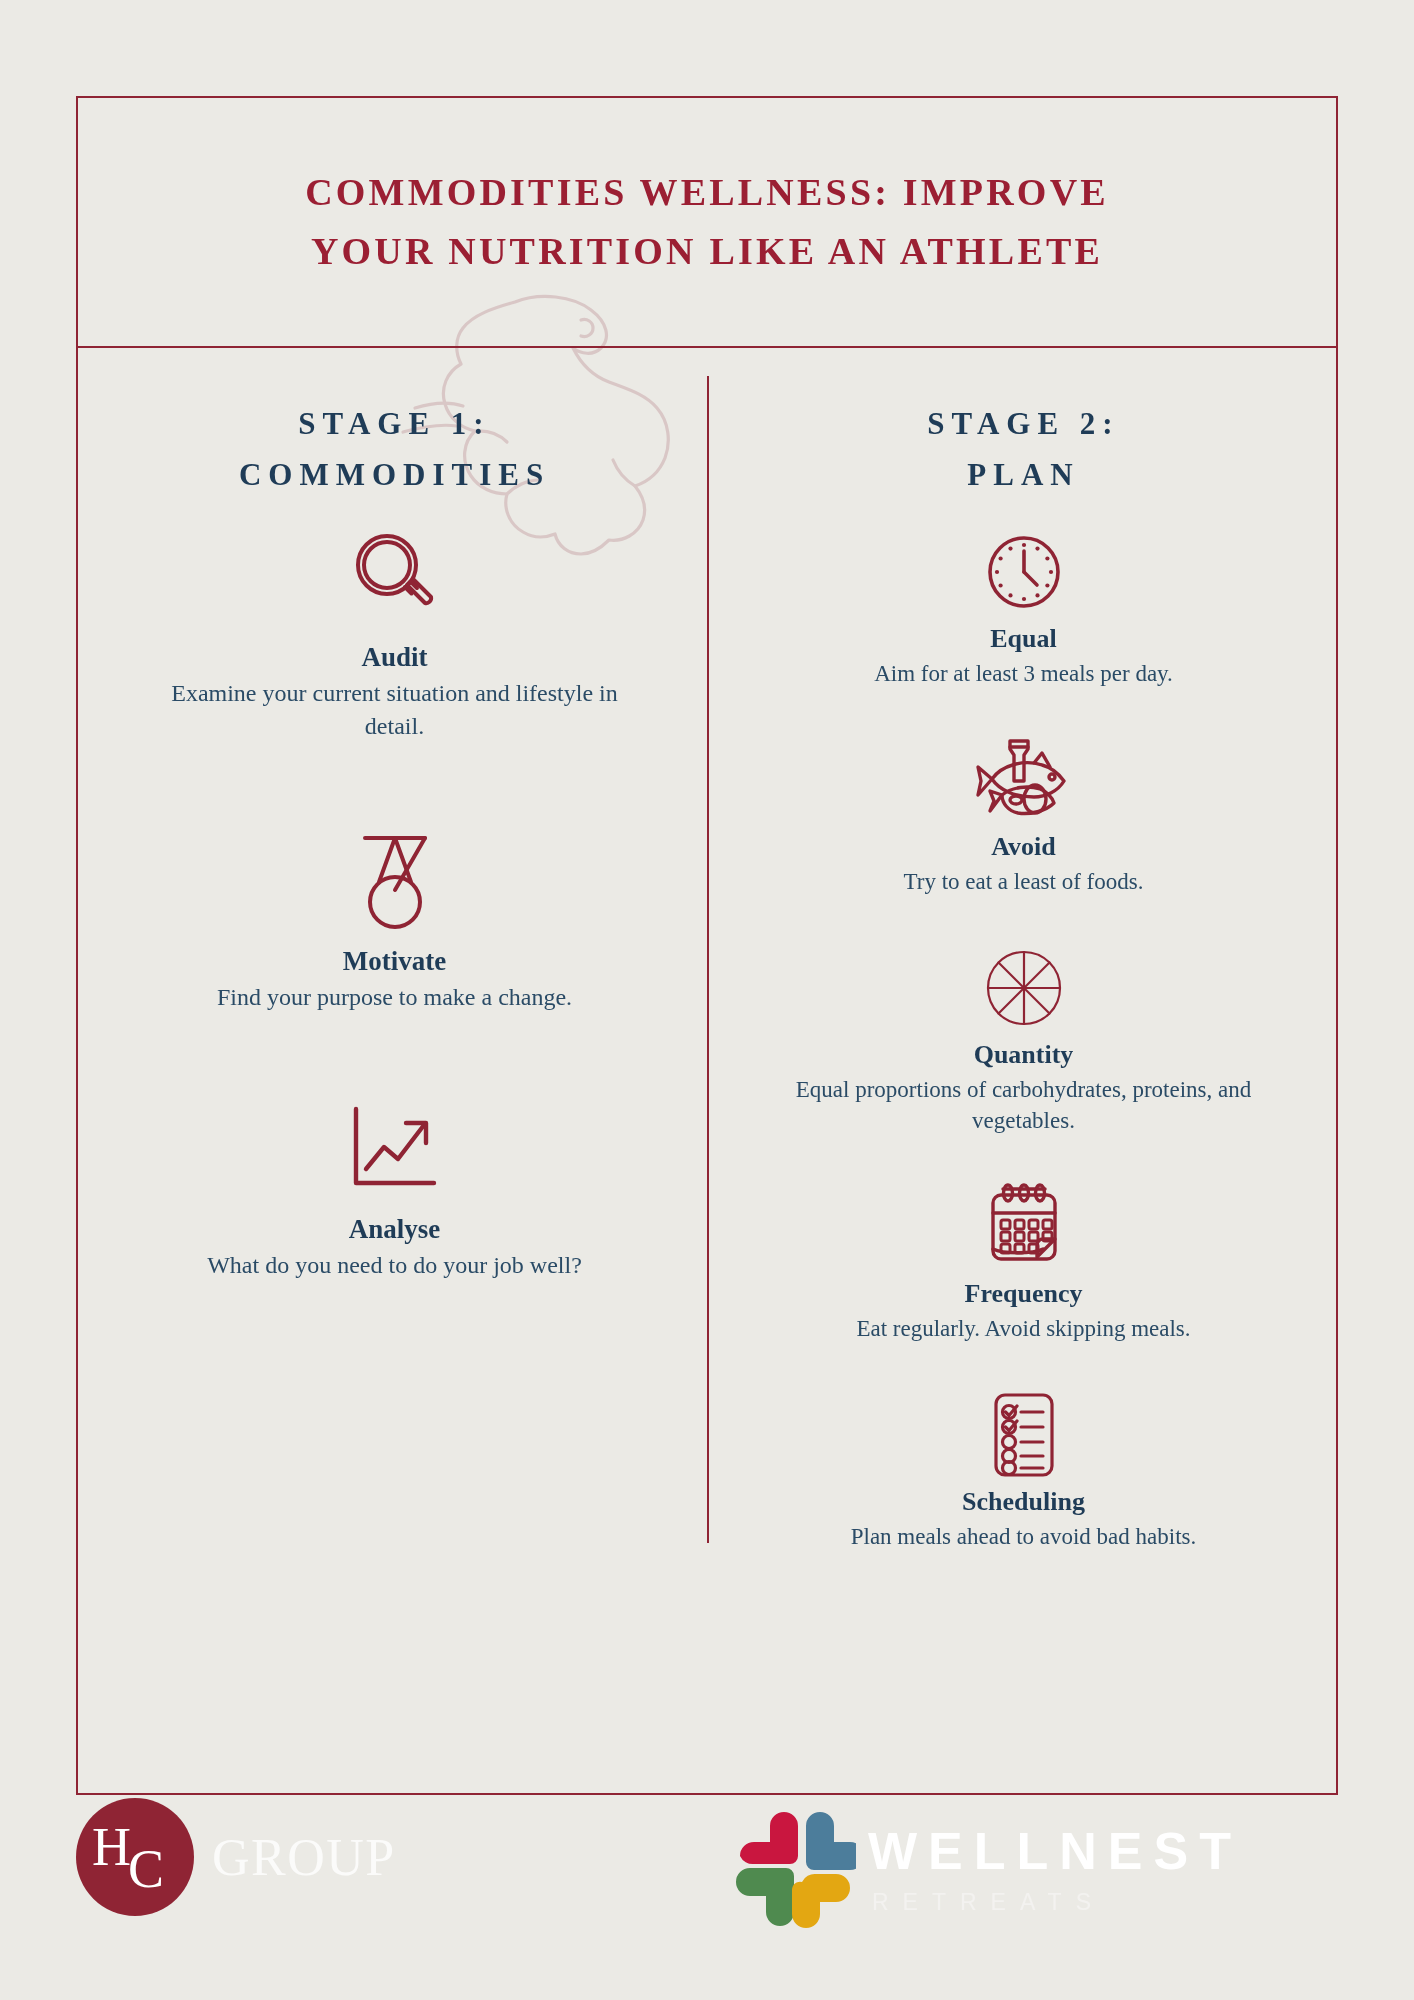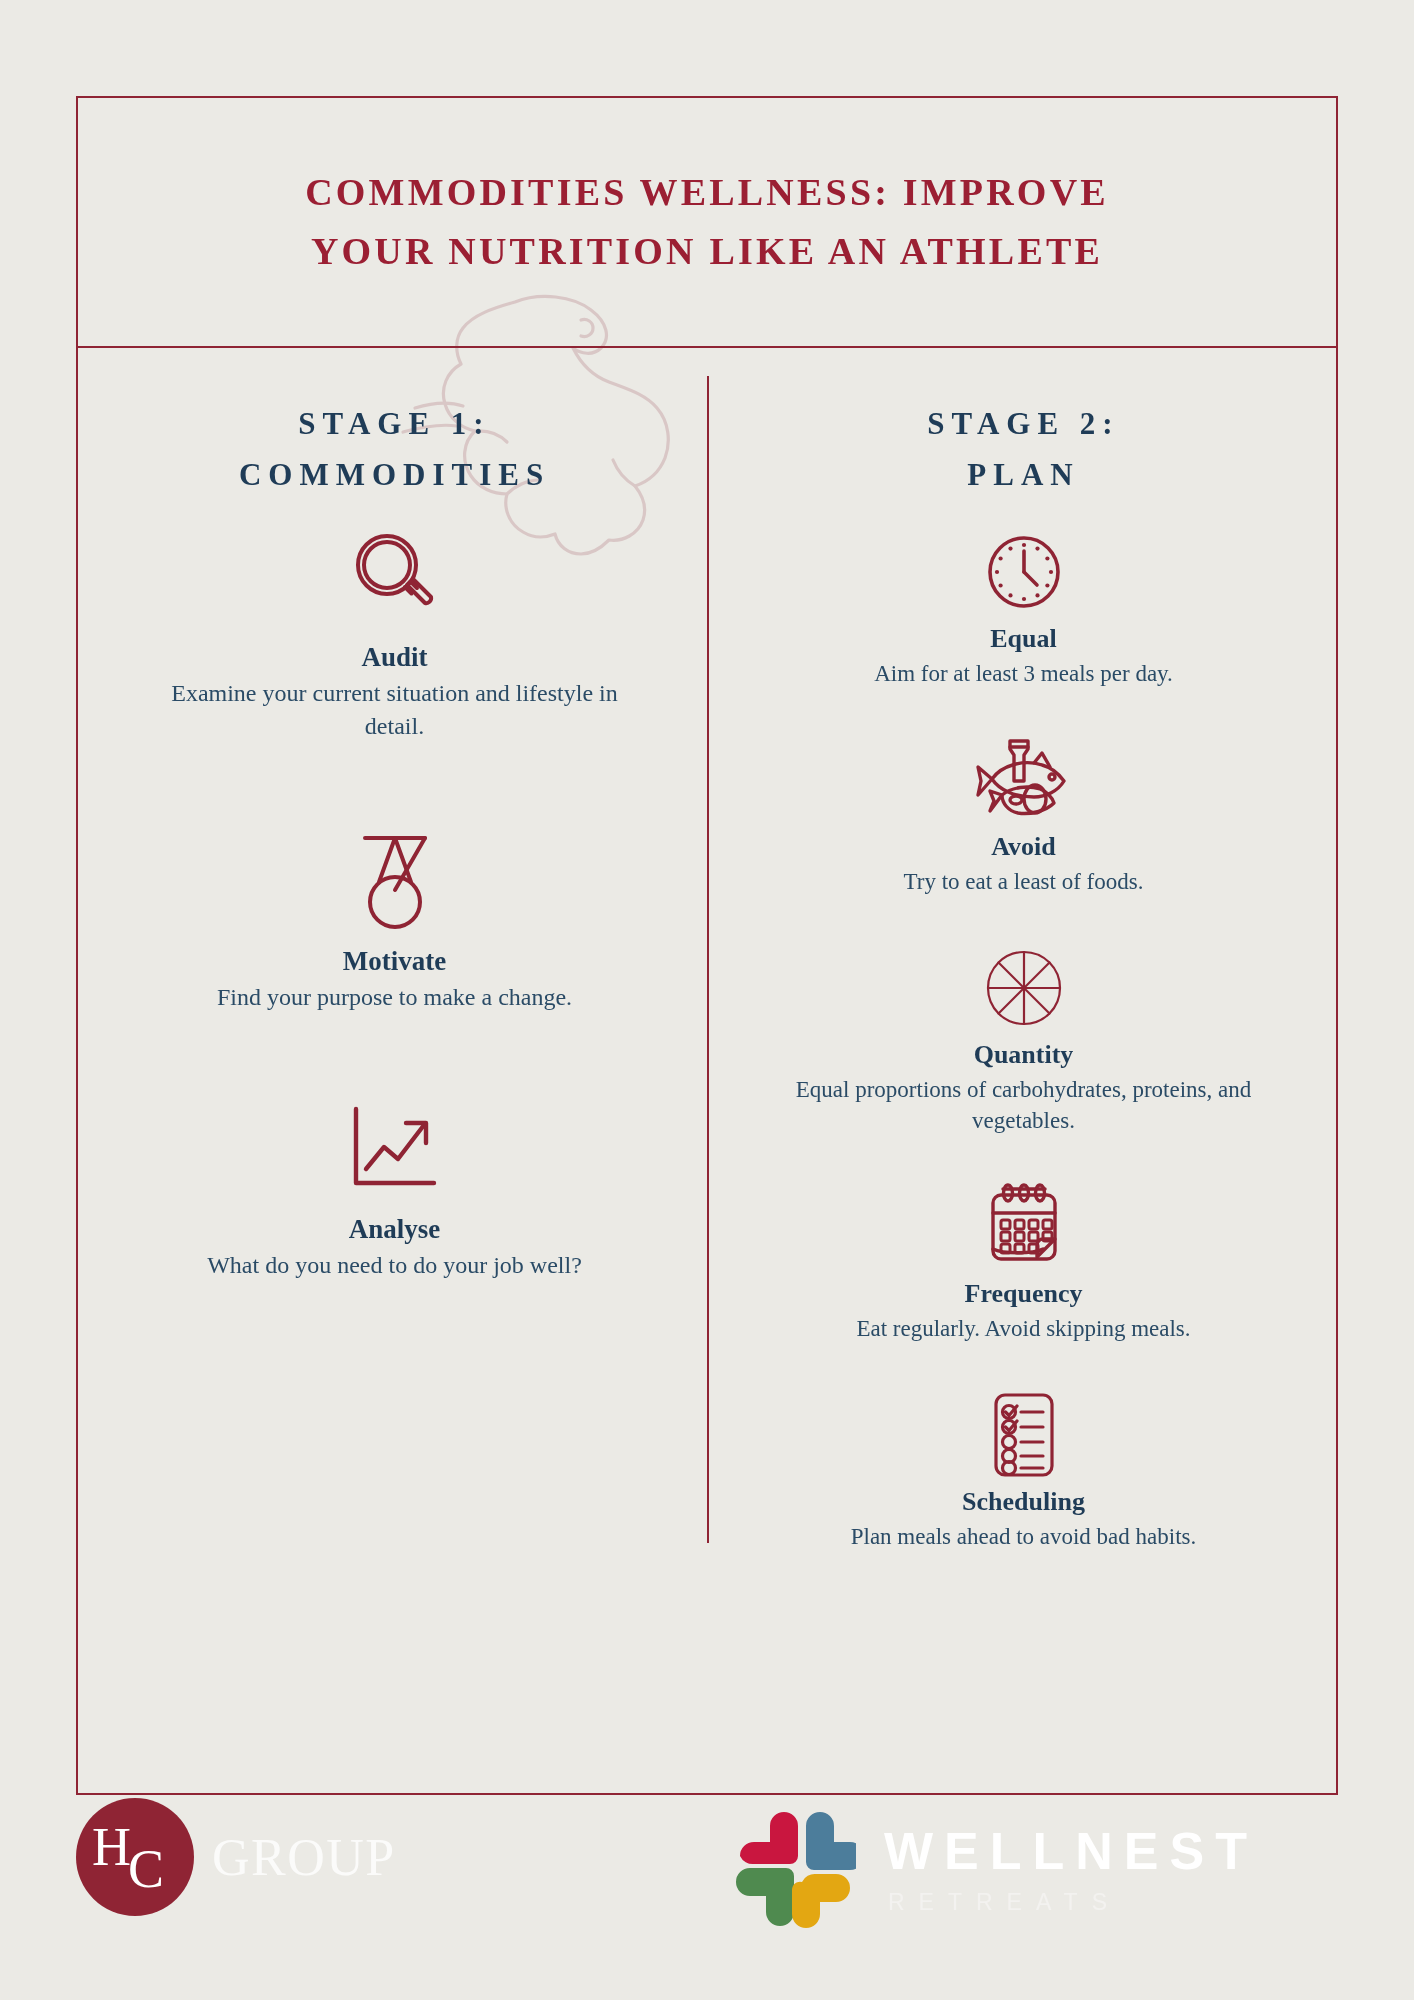--- a/index.html
+++ b/index.html
@@ -199,21 +199,21 @@
     top: 16px;
     display: flex;
     align-items: center;
   }
   .wn-mark {
     width: 126px;
     height: 126px;
     position: relative;
   }
   .wn-text {
-    margin-left: 28px;
+    margin-left: 12px;
     display: flex;
     flex-direction: column;
     justify-content: center;
   }
   .wn-name {
     color: #ffffff;
     font-family: "Liberation Sans", sans-serif;
     font-weight: bold;
     font-size: 52px;
     letter-spacing: 11px;

